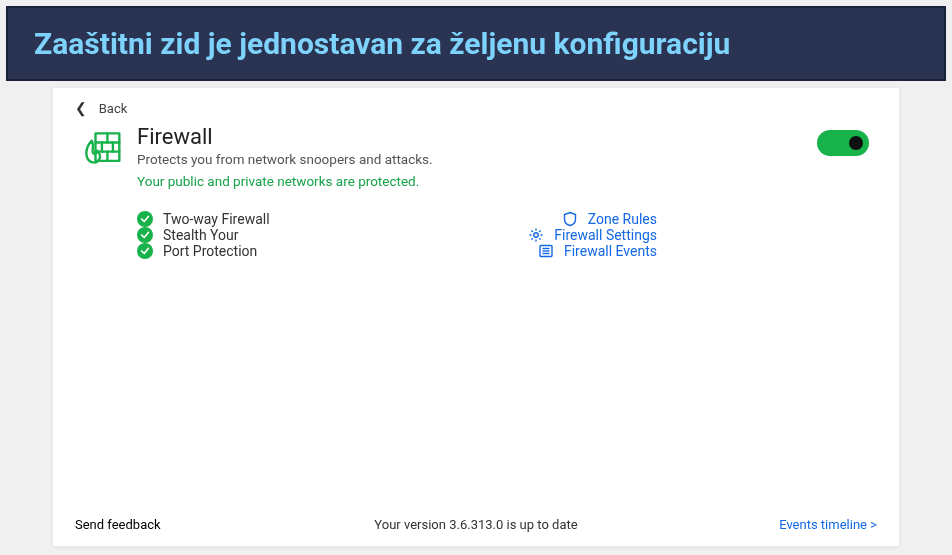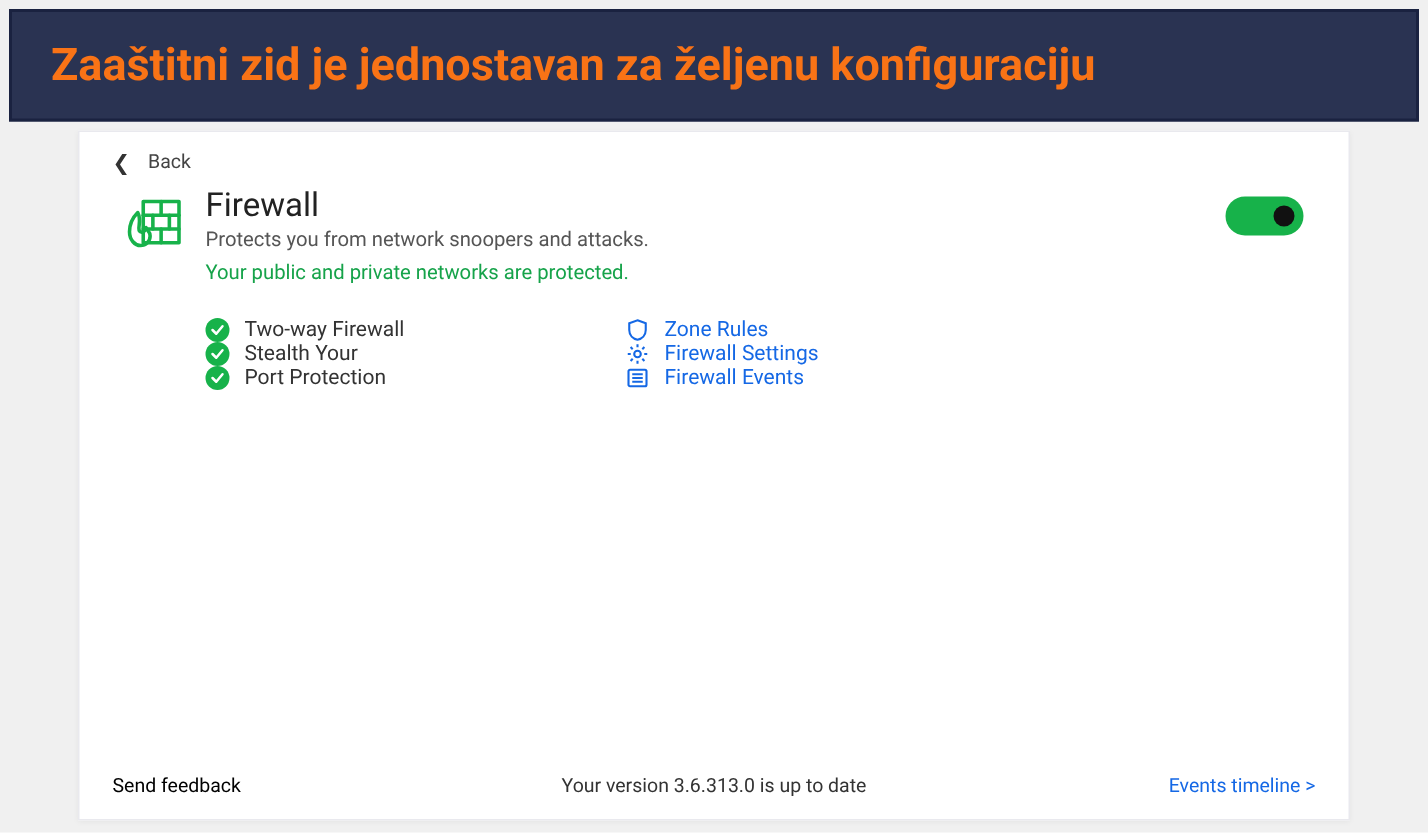--- a/index.html
+++ b/index.html
@@ -5,21 +5,21 @@
     * { box-sizing: border-box; margin: 0; padding: 0; }
     body {
       font-family: -apple-system, 'Segoe UI', Roboto, sans-serif;
       background: #f0f0f0;
       width: 952px;
       height: 555px;
       overflow: hidden;
     }
     .caption-bar {
       background: #2a3352;
-      color: #f97316;
+      color: #7dd3fc;
       font-size: 30px;
       font-weight: 700;
       padding: 18px 26px;
       border: 2px solid #1a2240;
       margin: 6px;
     }
     .window {
       background: #fff;
       margin: 0 auto;
       width: 848px;
@@ -60,21 +60,21 @@
     .columns {
       display: flex;
       padding: 18px 30px 0 84px;
       gap: 40px;
     }
     .col { display: flex; flex-direction: column; gap: 0; min-width: 240px; }
     .feature-item, .link-item {
       display: flex; align-items: center; gap: 10px; font-size: 14px;
     }
     .feature-item { color: #333; }
-    .link-item { color: #1568e5; cursor: pointer; }
+    .link-item { color: #1568e5; cursor: pointer; justify-content: flex-end; }
     .check-badge {
       width: 16px; height: 16px; border-radius: 50%; background: #17b24a;
       display: inline-flex; align-items: center; justify-content: center; flex-shrink: 0;
     }
     .check-badge svg { width: 10px; height: 10px; }
     .link-icon { width: 16px; height: 16px; display: inline-flex; align-items: center; justify-content: center; flex-shrink: 0; }
     .footer {
       margin-top: auto;
       display: flex;
       align-items: center;

